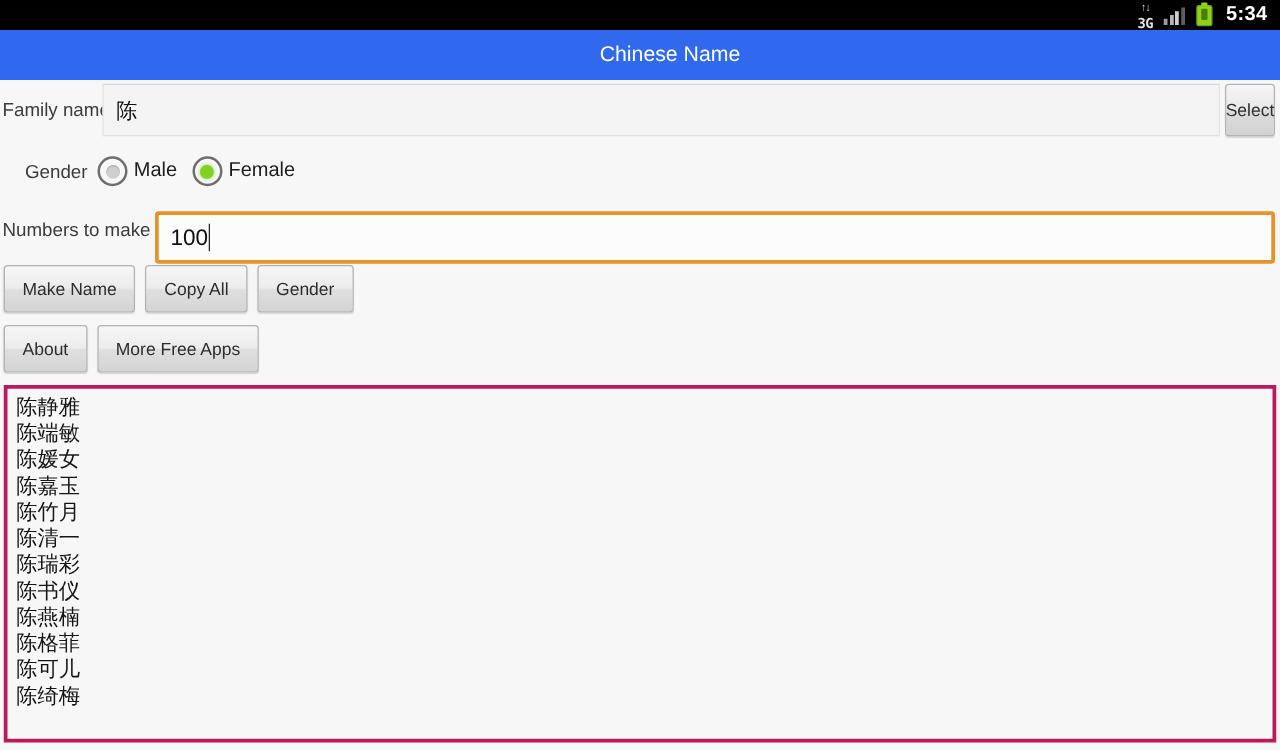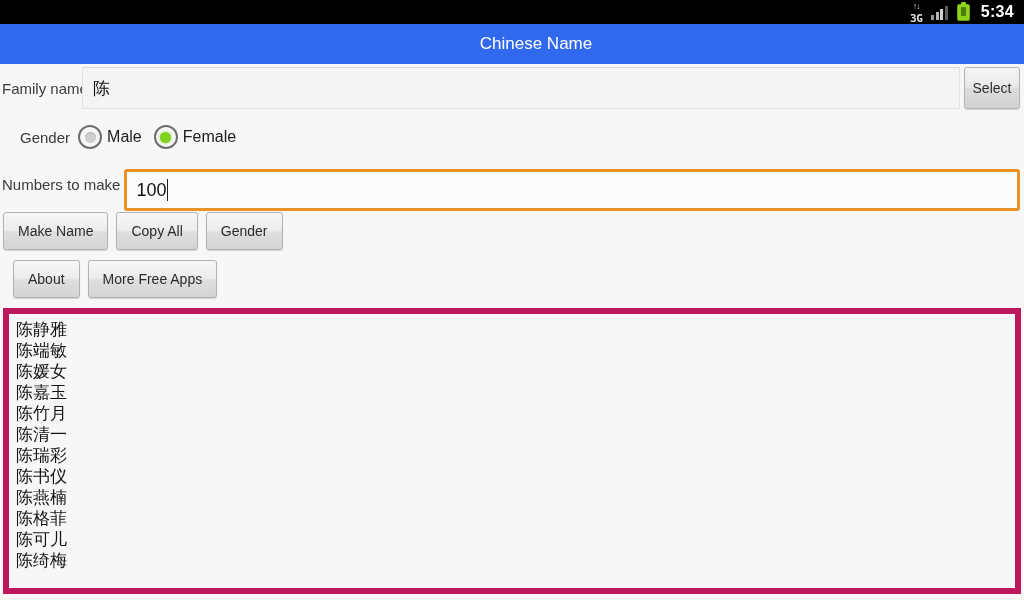--- a/index.html
+++ b/index.html
@@ -156,21 +156,21 @@
     border: 1px solid #e3e3e6;
     border-top-color: #d8d8dd;
     box-sizing: border-box;
     display: flex;
     align-items: center;
     padding-left: 10px;
     font-size: 17px;
     color: #111111;
   }
   .btn-select {
-    width: 56px;
+    width: 40px;
     height: 42px;
     margin-right: 4px;
     background: linear-gradient(to bottom, #f6f6f6 0%, #e8e8e8 48%, #dcdcdc 52%, #d2d2d2 100%);
     border: 1px solid #b4b4b4;
     border-radius: 3px;
     box-sizing: border-box;
     display: flex;
     align-items: center;
     justify-content: center;
     font-size: 14px;
@@ -274,21 +274,21 @@
     align-items: flex-start;
     gap: 8px;
     padding-left: 3px;
   }
   .row-buttons-2 {
     position: absolute;
     top: 260px; left: 0;
     display: flex;
     align-items: center;
     gap: 8px;
-    padding-left: 13px;
+    padding-left: 3px;
   }
   .btn {
     height: 38px;
     padding: 0 14px;
     background: linear-gradient(to bottom, #f7f7f7 0%, #ececec 48%, #dfdfdf 52%, #d4d4d4 100%);
     border: 1px solid #b2b2b2;
     border-radius: 3px;
     box-sizing: border-box;
     display: flex;
     align-items: center;
@@ -300,21 +300,21 @@
   }
 
   
   .result-panel {
     position: absolute;
     top: 308px;
     left: 3px;
     width: 1018px;
     height: 286px;
     background: #f7f7f7;
-    border: 6px solid #be185d;
+    border: 3px solid #be185d;
     box-sizing: border-box;
     overflow: hidden;
     padding-top: 5px;
   }
   .name-item {
     font-size: 17px;
     color: #141414;
     line-height: 21px;
     padding-left: 7px;
     white-space: nowrap;

